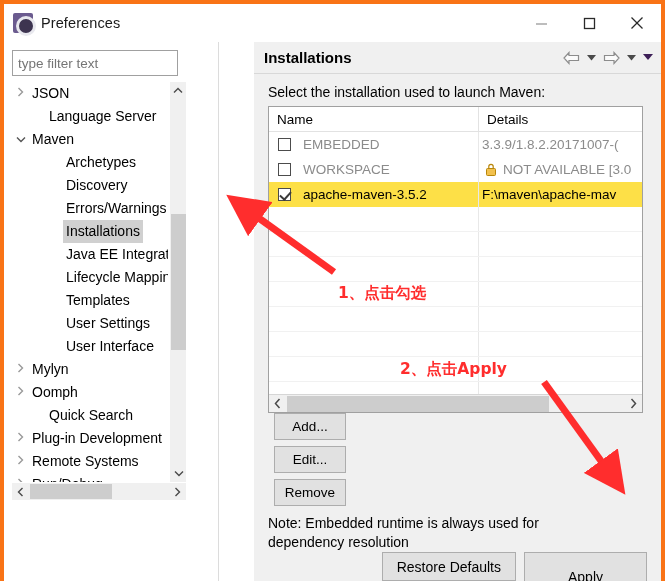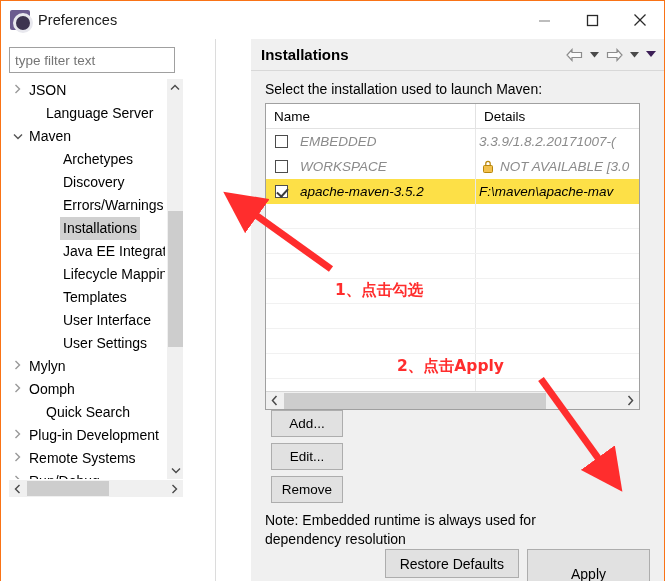--- a/index.html
+++ b/index.html
@@ -7,21 +7,21 @@
     margin: 0; padding: 0;
     width: 665px; height: 581px;
     overflow: hidden;
     font-family: "Liberation Sans", sans-serif;
     background: #ffffff;
   }
   .window {
     position: absolute; left: 0; top: 0;
     width: 665px; height: 581px;
     background: #f0f0f0;
-    border: 1px solid #f97316;
+    border: 4px solid #f97316;
     display: flex; flex-direction: column;
   }
   
   .titlebar {
     height: 38px; min-height: 38px;
     background: #ffffff;
     display: flex; align-items: center;
     position: relative;
   }
   .title-icon {
@@ -158,21 +158,21 @@
     overflow: hidden;
     display: flex; flex-direction: column;
   }
   .thead { display: flex; height: 25px; border-bottom: 1px solid #e2e2e2; background: #ffffff;}
   .th {
     font-size: 13.5px; color: #000; line-height: 25px; padding-left: 8px;
     background: #ffffff;
   }
   .th.c1 { width: 210px; border-right: 1px solid #e2e2e2; }
   .th.c2 { flex: 1; }
-  .trow { display: flex; height: 25px; align-items: center; font-style: italic; }
+  .trow { display: flex; height: 25px; align-items: center; }
   .trow.sel { background: #fde047; }
   .cell1 {
     width: 210px; height: 25px; display: flex; align-items: center;
     border-right: 1px solid #e8e8e8;
     font-size: 13.5px;
   }
   .cell2 {
     flex: 1; height: 25px; display: flex; align-items: center;
     font-size: 13.5px; white-space: nowrap; overflow: hidden;
     padding-left: 3px;
@@ -348,25 +348,25 @@
             <div class="tree-item ind2">
               <span class="twisty"></span>
               <span class="tlabel">Lifecycle Mappings</span>
             </div>
             <div class="tree-item ind2">
               <span class="twisty"></span>
               <span class="tlabel">Templates</span>
             </div>
             <div class="tree-item ind2">
               <span class="twisty"></span>
+              <span class="tlabel">User Settings</span>
+            </div>
+            <div class="tree-item ind2">
+              <span class="twisty"></span>
               <span class="tlabel">User Interface</span>
-            </div>
-            <div class="tree-item ind2">
-              <span class="twisty"></span>
-              <span class="tlabel">User Settings</span>
             </div>
             <div class="tree-item ind0">
               <span class="twisty"><svg width="7" height="10" viewBox="0 0 7 10">
                   <polyline points="1.5,1 5.5,5 1.5,9" fill="none" stroke="#999" stroke-width="1.4"></polyline>
                 </svg></span>
               <span class="tlabel">Mylyn</span>
             </div>
             <div class="tree-item ind0">
               <span class="twisty"><svg width="7" height="10" viewBox="0 0 7 10">
                   <polyline points="1.5,1 5.5,5 1.5,9" fill="none" stroke="#999" stroke-width="1.4"></polyline>

